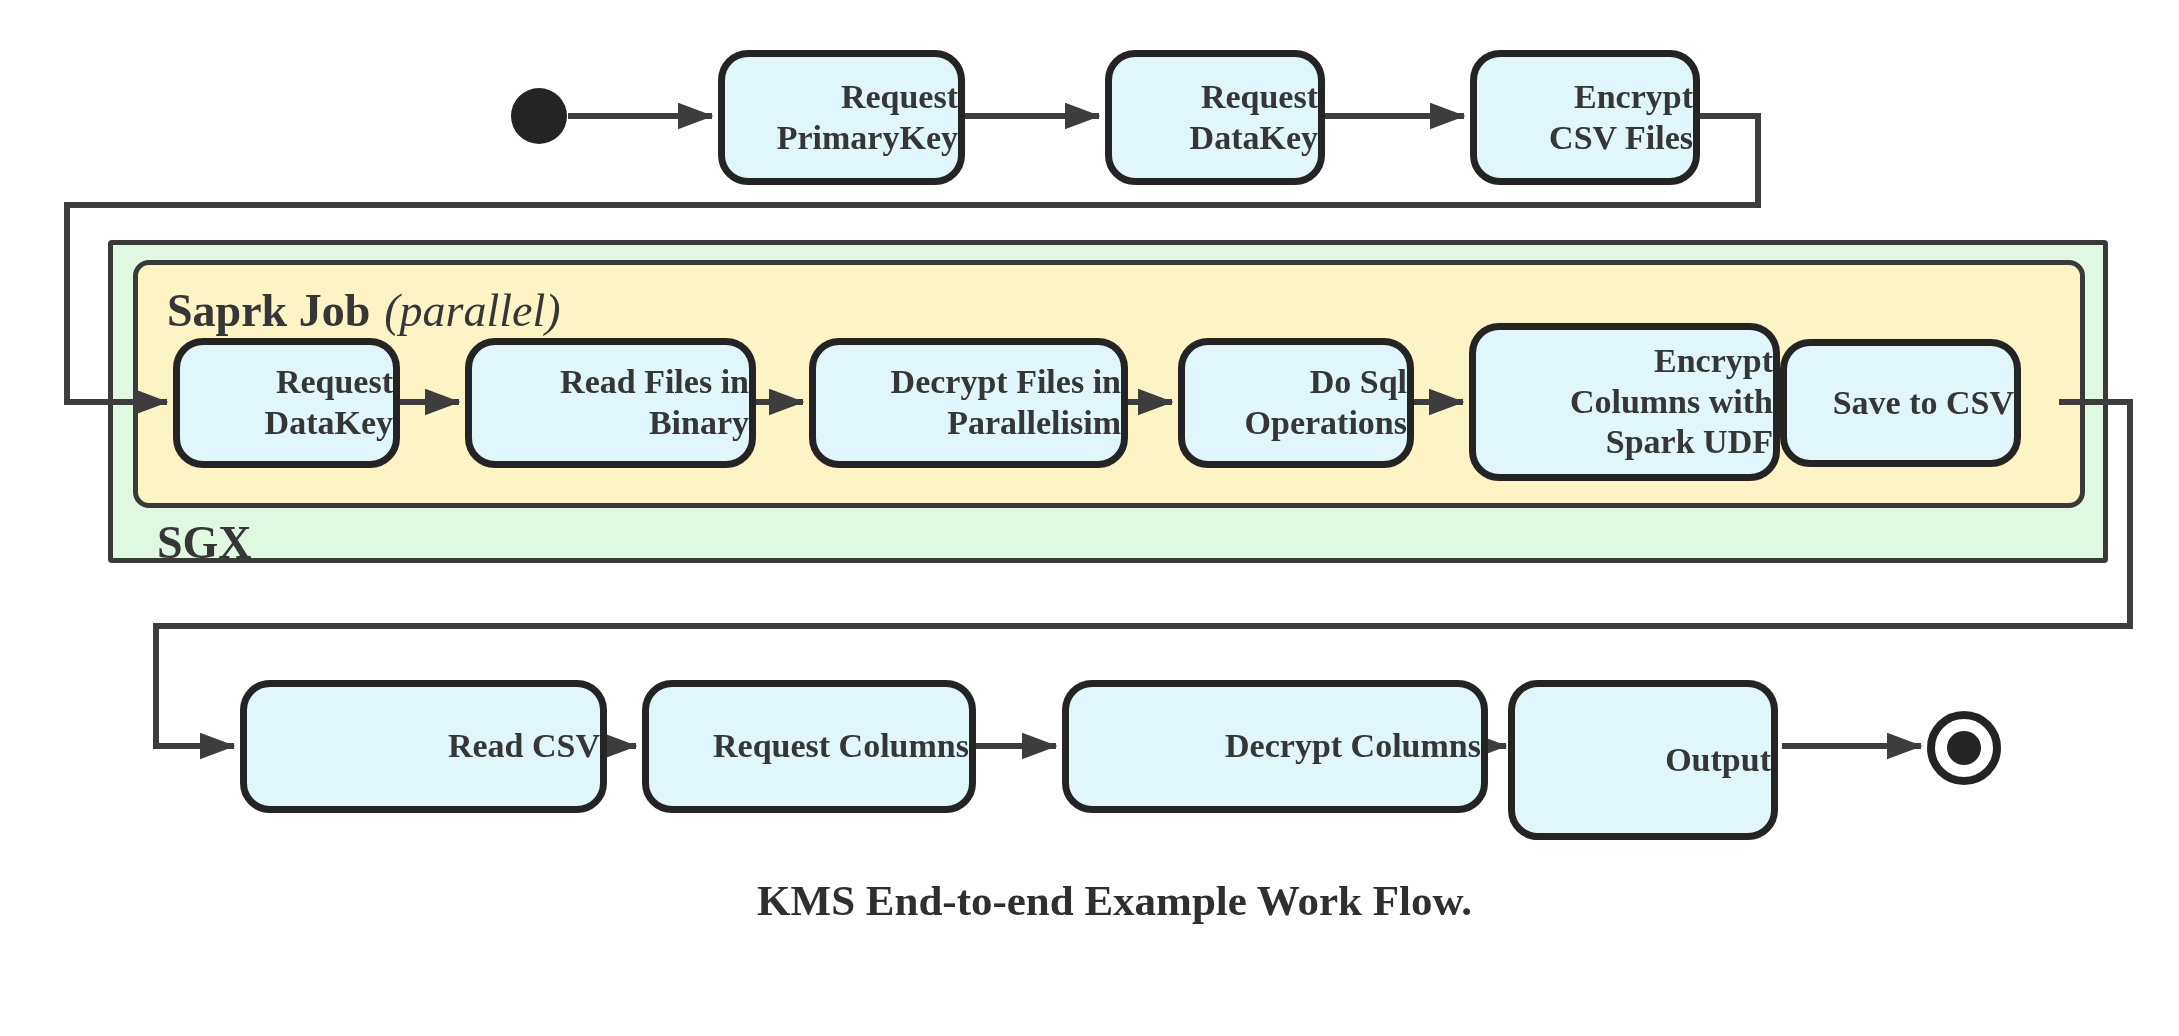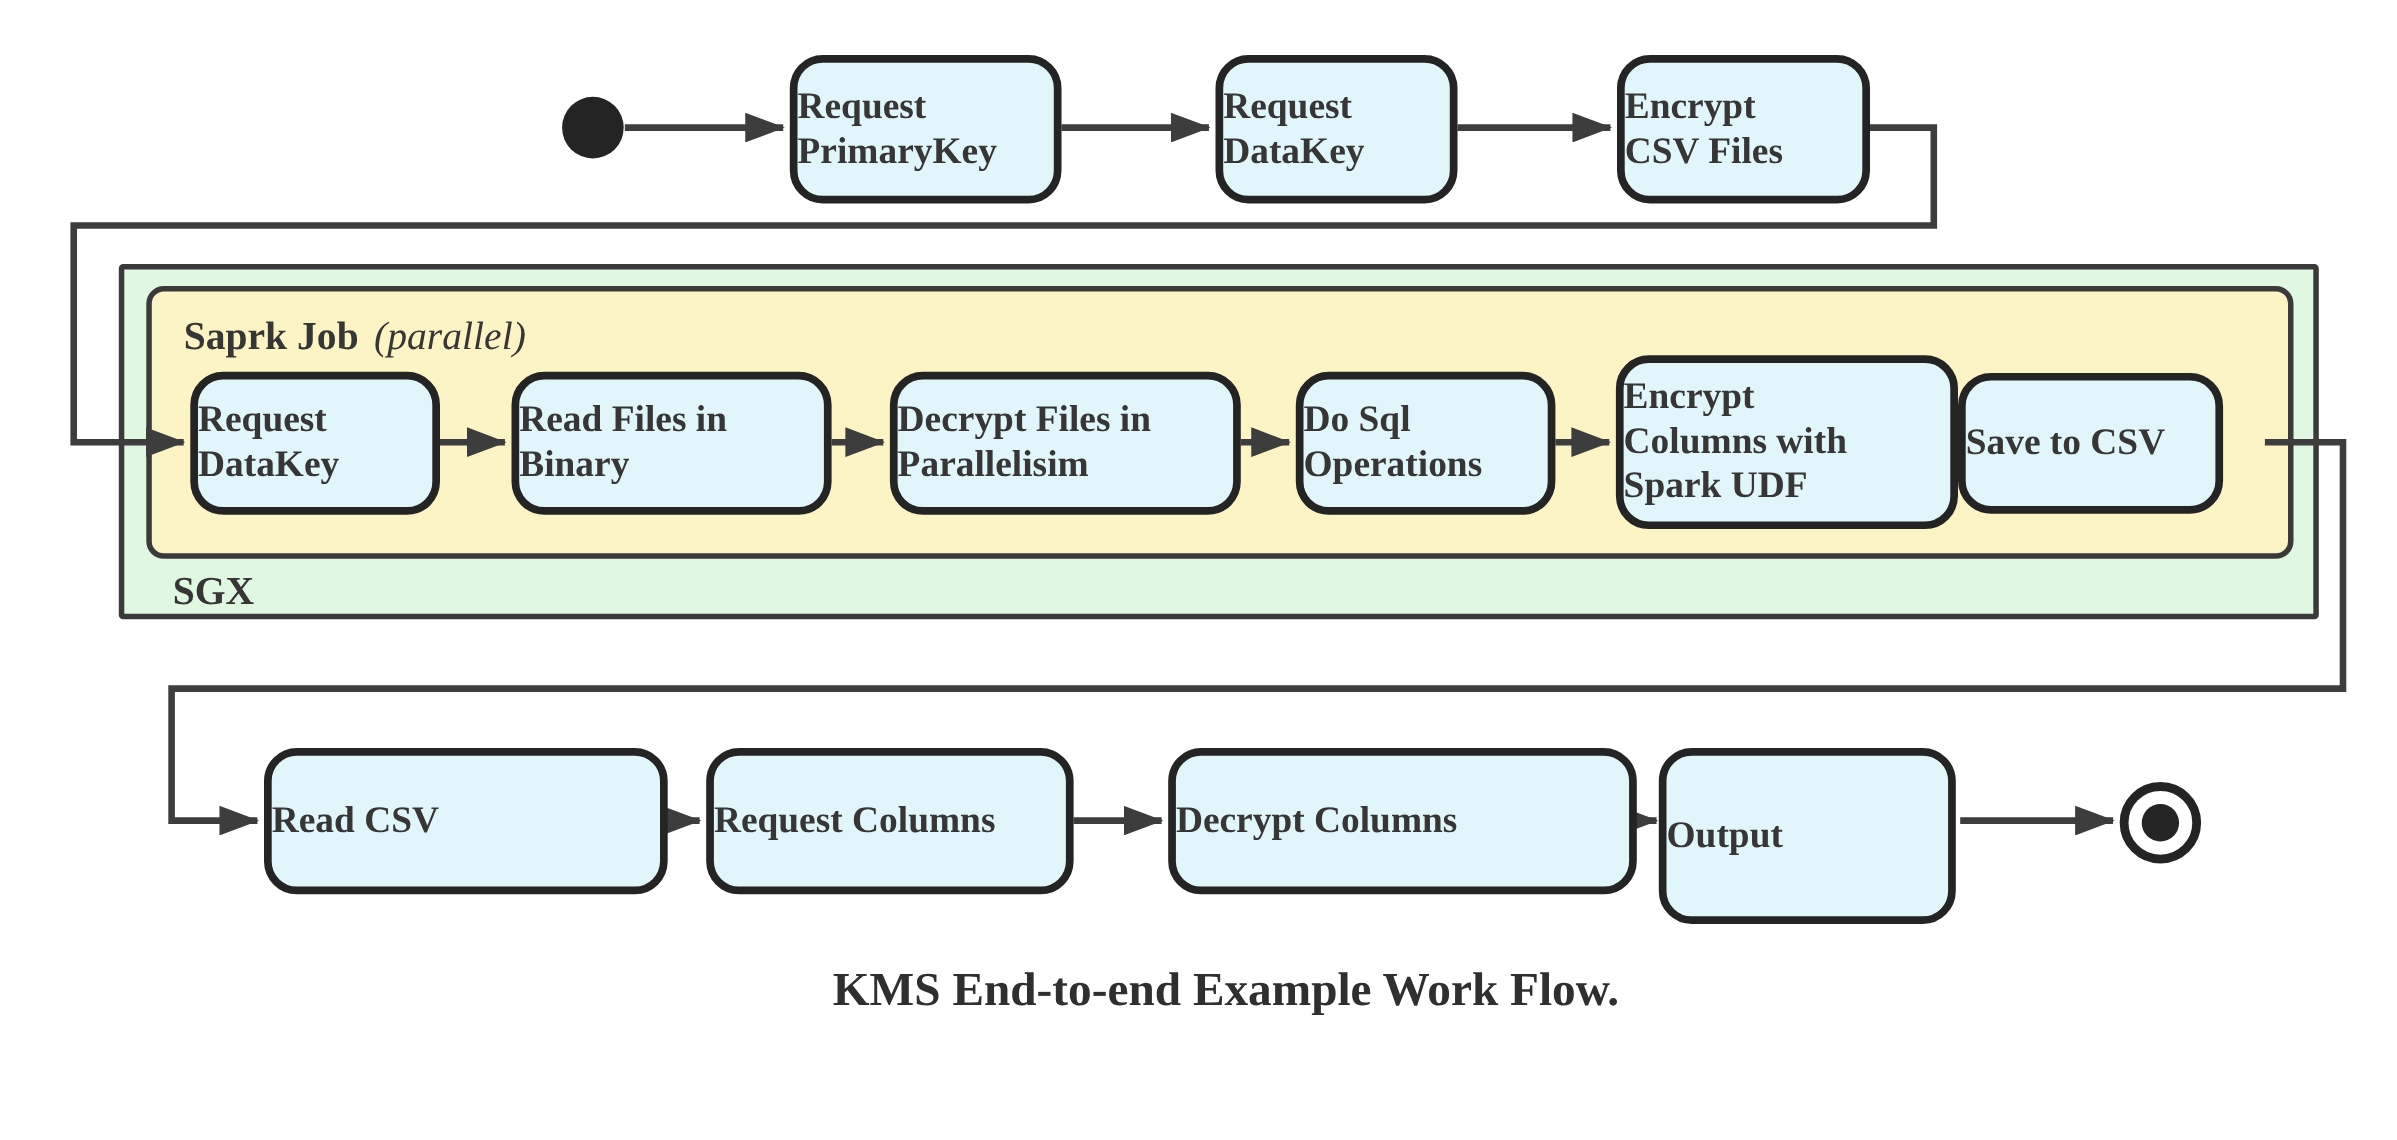--- a/index.html
+++ b/index.html
@@ -22,21 +22,21 @@
   }
   .spark-box {
     left:133px; top:260px; width:1952px; height:248px;
     background:var(--spark-fill,#fcf4c5);
     border:5px solid var(--container-stroke,#3a3a3a);
     border-radius:16px;
   }
   .container-label {
     position:absolute;
     font-weight:bold;
-    font-size:36px;
+    font-size:46px;
     color:var(--text,#363636);
     white-space:nowrap;
   }
   .spark-label { left:167px; top:284px; }
   .spark-label .annotation {
     font-weight:normal;
     font-style:italic;
     margin-left:14px;
   }
   .sgx-label { left:157px; top:516px; }
@@ -53,21 +53,21 @@
   }
 
   .node {
     position:absolute;
     box-sizing:border-box;
     background:var(--node-fill,#e1f6fa);
     border:7px solid var(--node-stroke,#242424);
     border-radius:30px;
     display:flex;
     flex-direction:column;
-    align-items:flex-start;
+    align-items:flex-end;
     justify-content:center;
     text-align:center;
     font-weight:bold;
     font-size:34px;
     line-height:1.2;
     color:var(--text,#363636);
   }
   .node span { display:block; white-space:nowrap; }
 
   .start-node {

